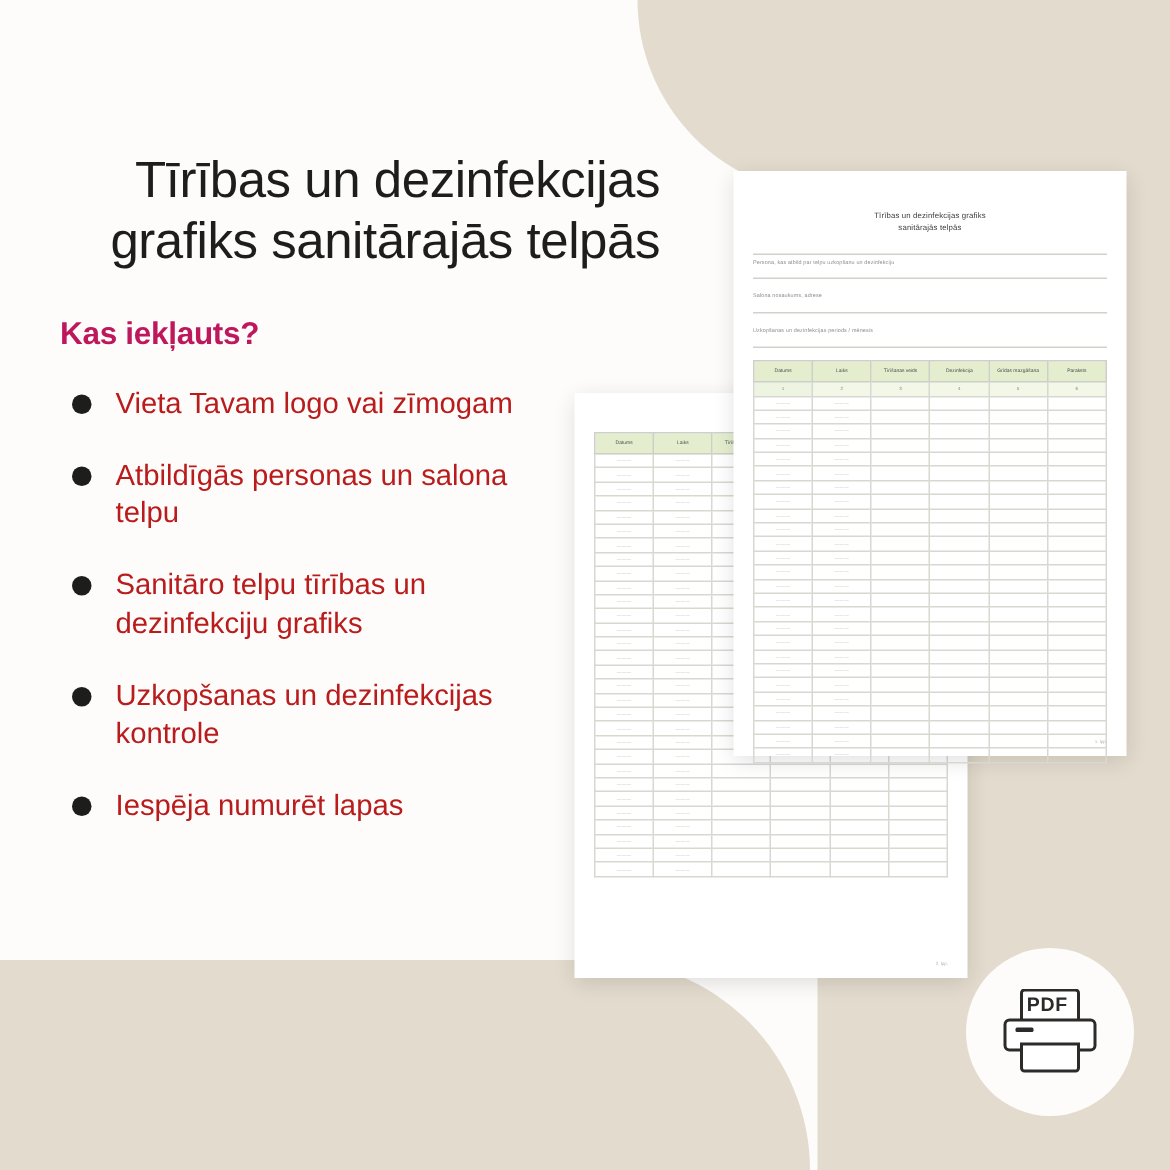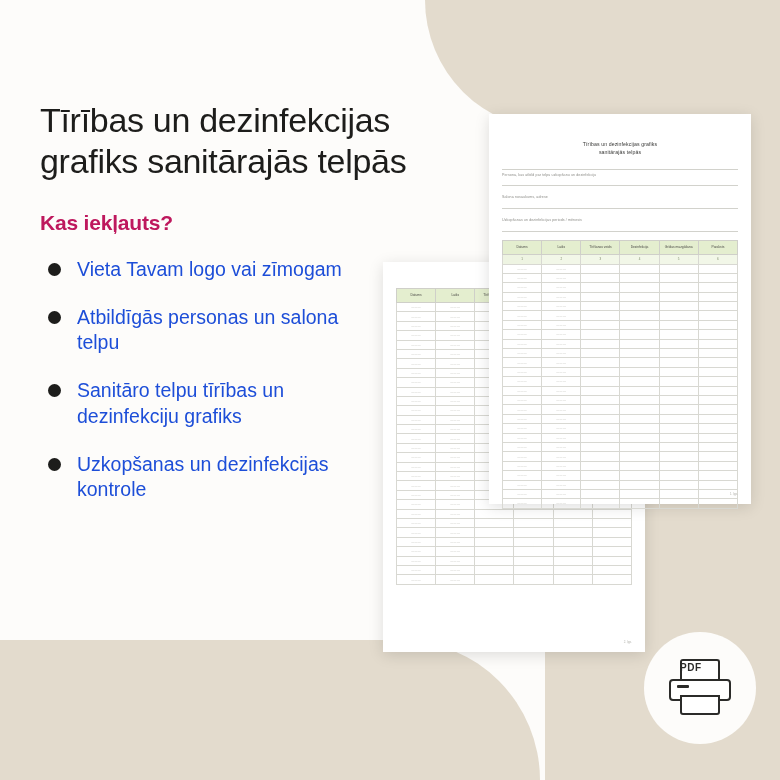--- a/index.html
+++ b/index.html
@@ -57,20 +57,21 @@
     width: 400px;
     z-index: 10;
   }
   .title {
     font-size: 34px;
     line-height: 1.22;
     color: #1d1d1b;
     font-weight: 400;
     letter-spacing: -0.3px;
     margin: 0;
+    text-align: right;
   }
   .subtitle {
     margin-top: 28px;
     font-size: 21px;
     font-weight: 700;
     color: #be185d;
     letter-spacing: -0.2px;
   }
   .bullets {
     margin-top: 22px;
@@ -88,21 +89,21 @@
     border-radius: 50%;
     background: #1d1d1b;
     margin-top: 6px;
     margin-right: 16px;
     margin-left: 8px;
     flex: 0 0 auto;
   }
   .bullet-text {
     font-size: 19.5px;
     line-height: 1.32;
-    color: #1d4ed8;
+    color: #b91c1c;
     max-width: 290px;
   }
 
   
   .doc {
     position: absolute;
     background: #ffffff;
     box-shadow: 0 3px 14px rgba(0,0,0,0.13);
   }
   .doc-back {
@@ -223,22 +224,22 @@
     border-bottom: none;
     border-radius: 3px 3px 0 0;
     background: #fff;
     box-sizing: border-box;
   }
   .printer .pdf-text {
     position: absolute;
     left: 11px;
     top: 3px;
     width: 32px;
-    text-align: left;
-    font-size: 10px;
+    text-align: right;
+    font-size: 13px;
     font-weight: 700;
     color: #2b2b29;
     letter-spacing: 0.5px;
   }
   .printer .body {
     position: absolute;
     left: 0;
     top: 20px;
     width: 62px;
     height: 22px;
@@ -803,20 +804,24 @@
           <span class="bullet-text">Atbildīgās personas un salona telpu</span>
         </li>
         <li class="bullet-item">
           <span class="bullet-dot"></span>
           <span class="bullet-text">Sanitāro telpu tīrības un dezinfekciju grafiks</span>
         </li>
         <li class="bullet-item">
           <span class="bullet-dot"></span>
           <span class="bullet-text">Uzkopšanas un dezinfekcijas kontrole</span>
         </li>
+        <li class="bullet-item">
+          <span class="bullet-dot"></span>
+          <span class="bullet-text">Iespēja numurēt lapas</span>
+        </li>
       </ul>
   </div>
 
   <div class="pdf-badge">
     <div class="printer">
       <div class="top-sheet"></div>
       <div class="pdf-text">PDF</div>
       <div class="body">
         <div class="slot"></div>
       </div>

